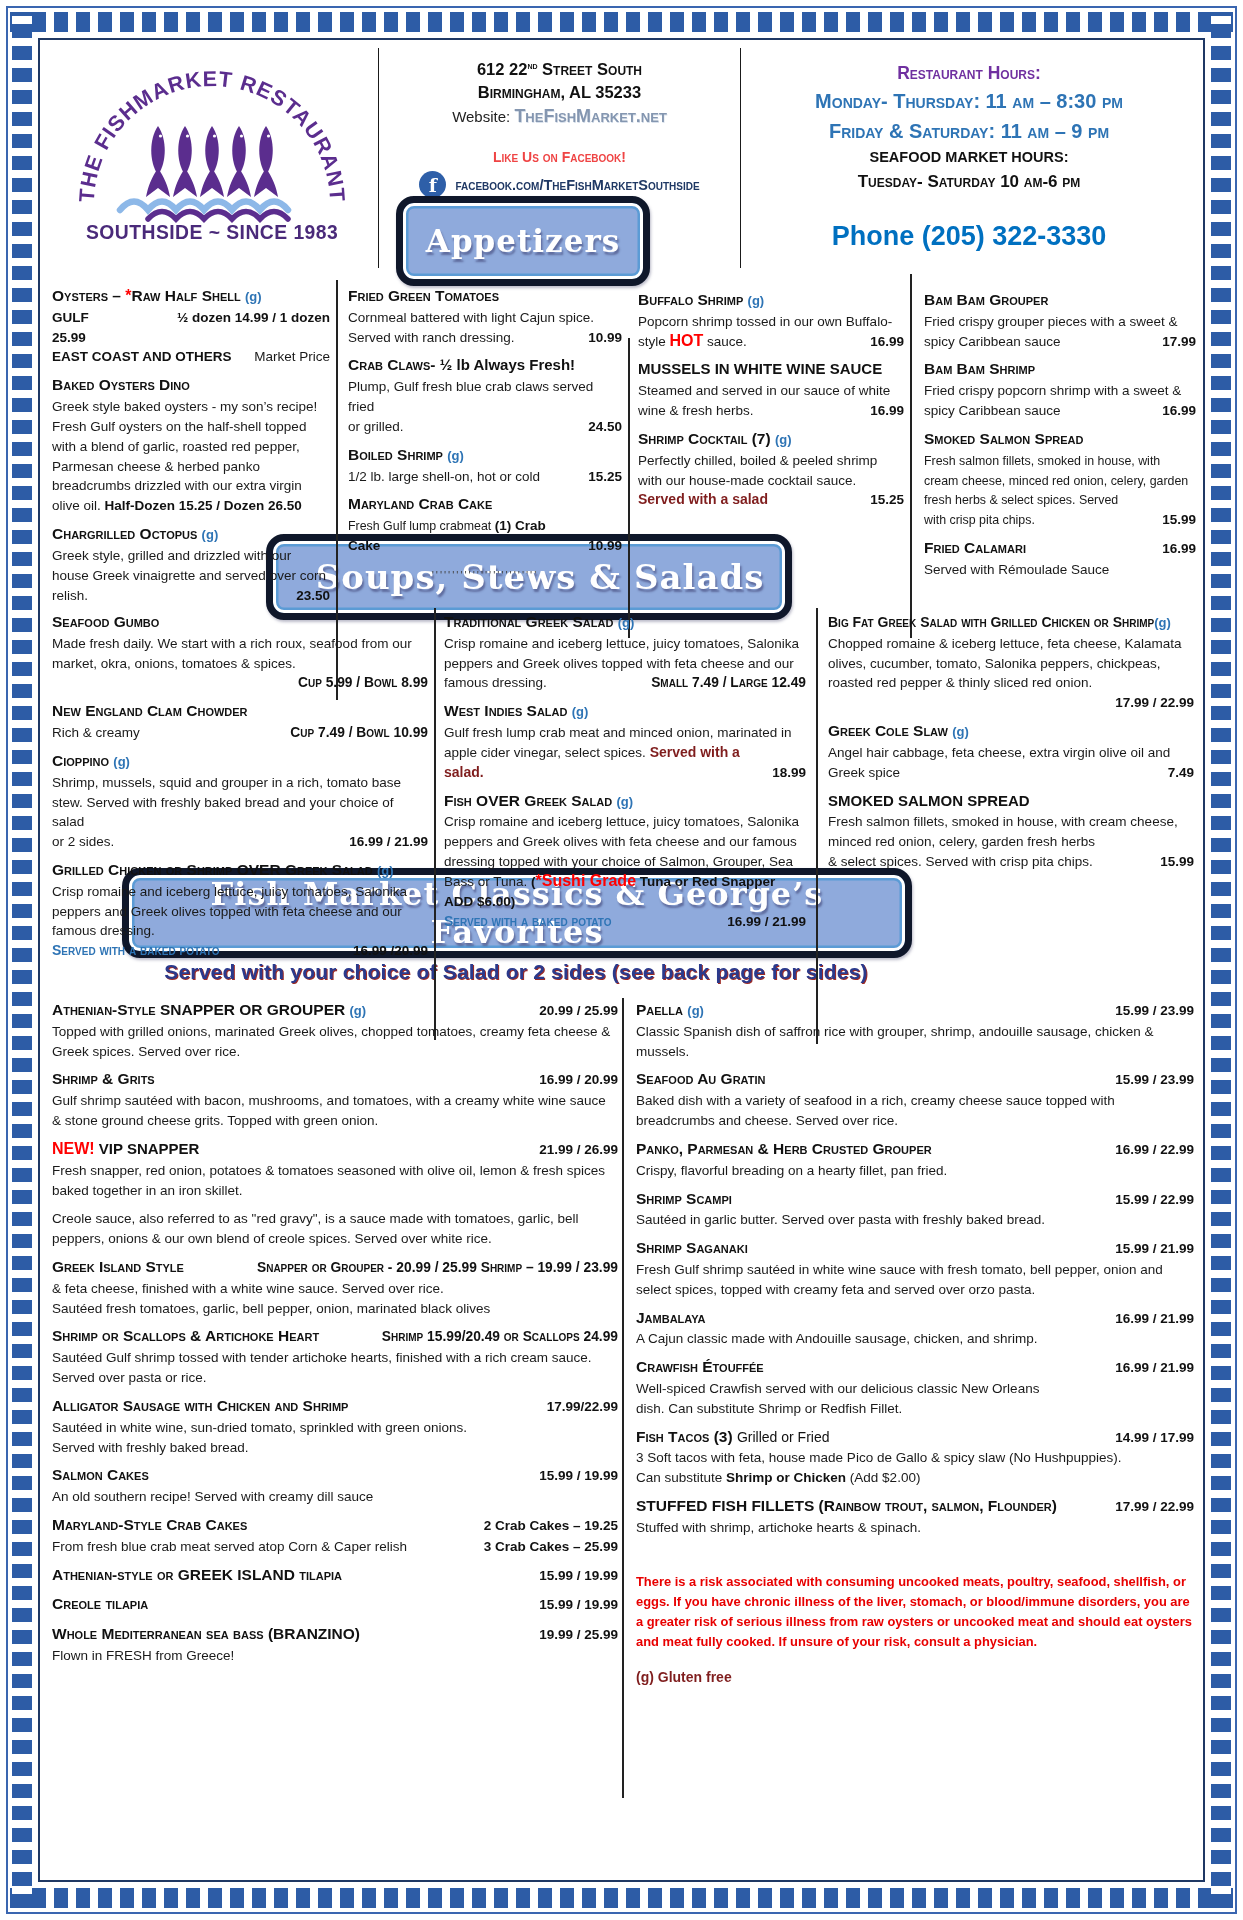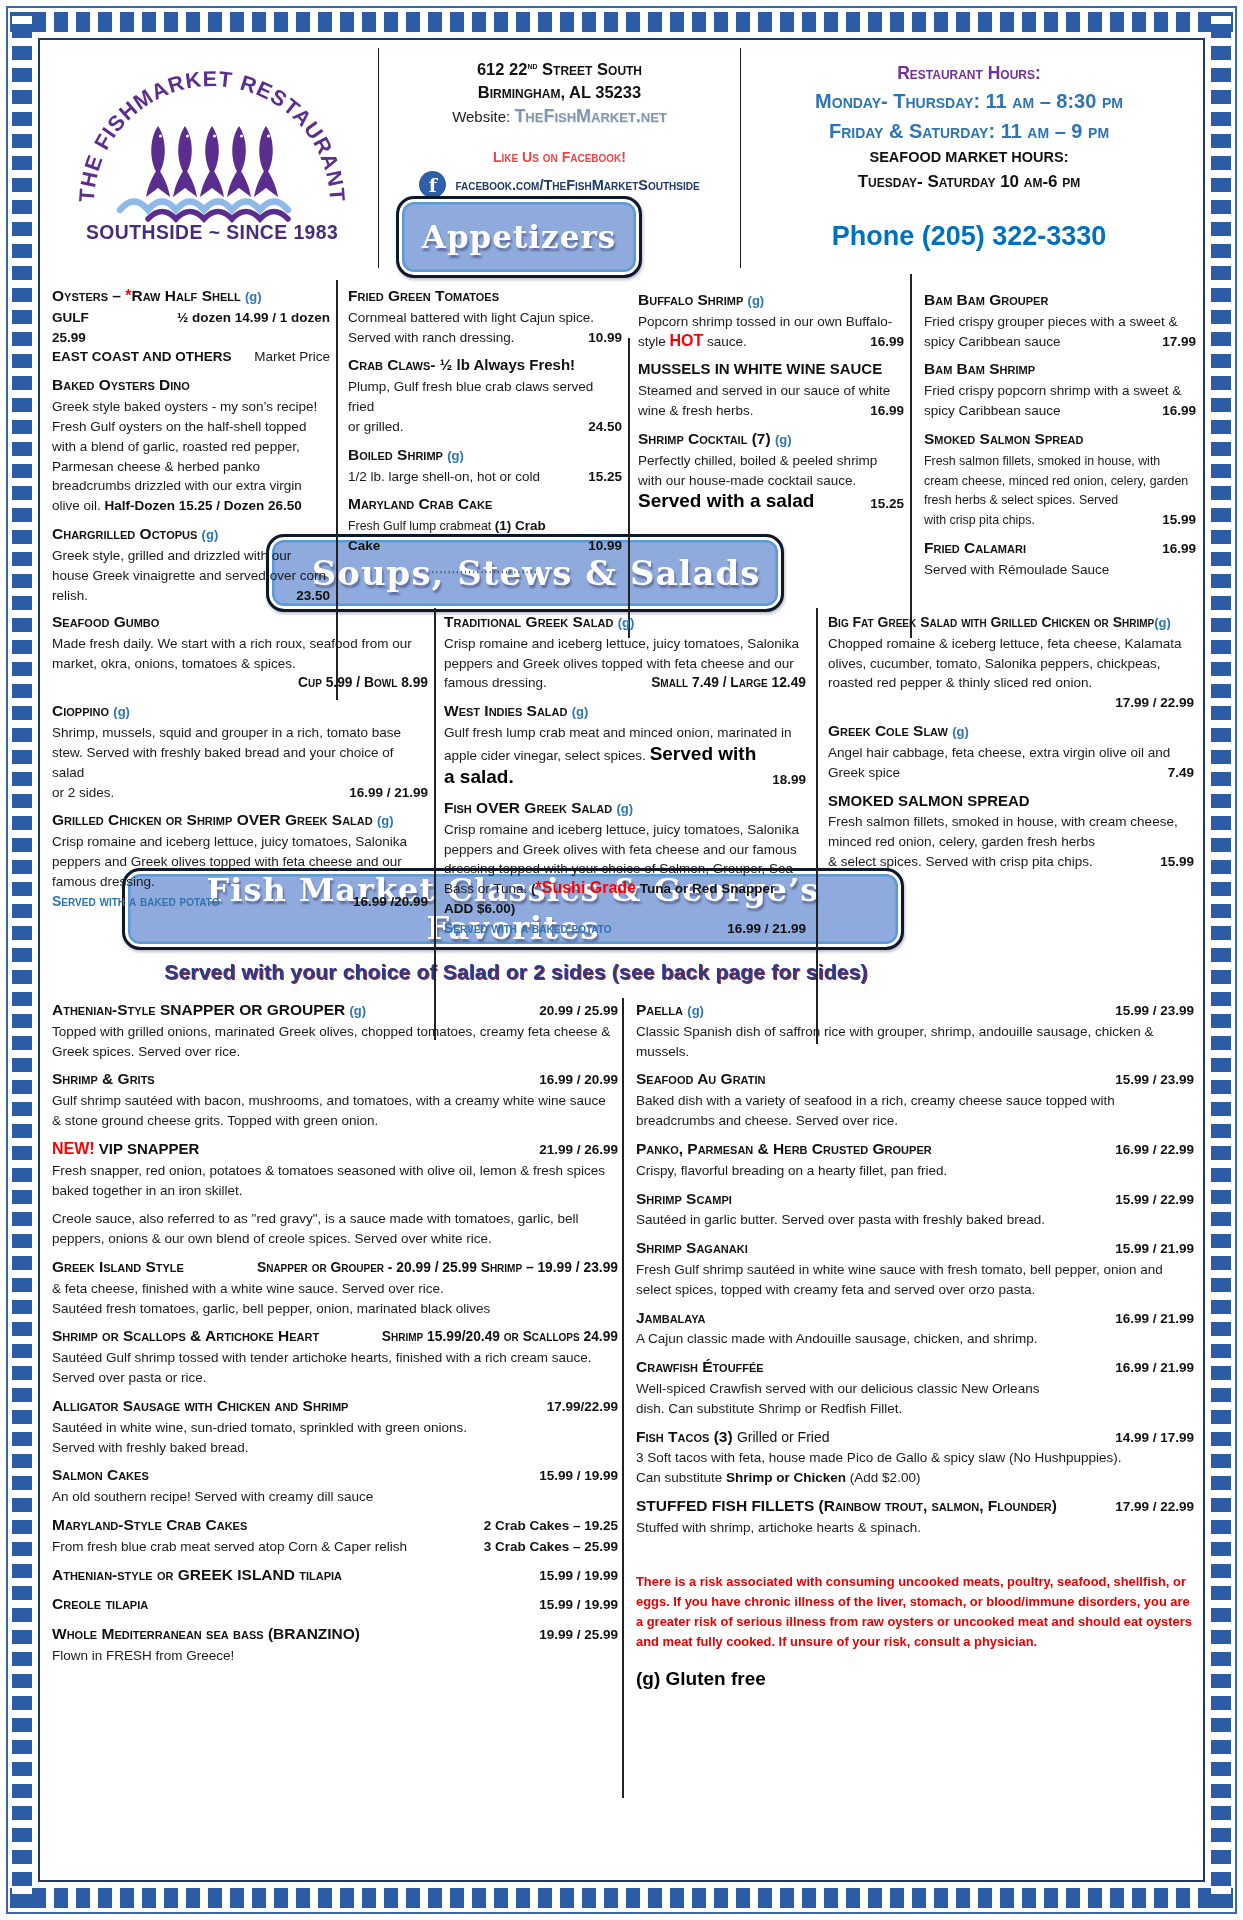--- a/index.html
+++ b/index.html
@@ -33,21 +33,21 @@
   .fb-row{display:flex;align-items:center;justify-content:center;gap:9px;margin-top:6px;}
   .fb-icon{width:27px;height:27px;border-radius:50%;background:#2e5fa8;color:#fff;display:flex;align-items:center;justify-content:center;font-weight:700;font-size:19px;font-family:"DejaVu Serif",serif;}
   .fb-url{font-weight:700;font-variant:small-caps;font-size:14.5px;color:#1f3864;}
   .hours-title{color:#7030a0;font-weight:700;font-variant:small-caps;font-size:17.5px;line-height:1.5;}
   .hours-blue{color:#2e74b5;font-weight:700;font-variant:small-caps;font-size:20px;line-height:1.5;}
   .hours-black-caps{color:#111;font-weight:700;font-size:14.5px;line-height:1.6;}
   .hours-black{color:#111;font-weight:700;font-variant:small-caps;font-size:17px;line-height:1.5;}
   .phone{color:#0070c0;font-weight:700;font-size:27px;margin-top:26px;}
 
   
-  .banner{position:absolute;background:#8faadc;border:3px solid #0f172a;border-radius:18px;
+  .banner{position:absolute;background:#8faadc;border:7px solid #0f172a;border-radius:18px;
     box-shadow:inset 0 0 0 3px #ffffff, inset 0 0 0 5.5px #5b9bd5, 1px 2px 3px rgba(60,60,100,.35);
     color:#ffffff;font-family:"DejaVu Serif",serif;font-weight:700;text-align:center;
     display:flex;align-items:center;justify-content:center;
     text-shadow:1.5px 2.5px 2px rgba(50,50,100,.5);letter-spacing:1px;}
   .banner-app{left:350px;top:148px;width:240px;height:76px;font-size:31px;}
   .banner-soups{left:220px;top:486px;width:490px;height:72px;font-size:34px;padding-left:22px;}
   .banner-classics{left:76px;top:820px;width:776px;height:76px;font-size:32px;}
   .classics-note{position:absolute;top:912px;left:0;width:940px;text-align:center;
     font-weight:700;font-size:21px;color:#2b3a8c;text-shadow:1px 1px 0 #9e2b25;letter-spacing:.2px;}
 
@@ -68,21 +68,21 @@
   .x-t{font-weight:700;font-variant:small-caps;font-size:15.5px;color:#111;}
   .x-t14{font-weight:700;font-variant:small-caps;font-size:14px;color:#111;}
   .x-tc{font-weight:700;font-size:15px;color:#111;}
   .x-tn{font-size:14px;color:#111;}
   .x-g{color:#2e74b5;font-weight:700;font-size:13px;}
   .x-r{color:#ff0000;font-weight:700;}
   .x-n{font-size:13.5px;color:#1a1a1a;}
   .x-ns{font-size:12.4px;color:#1a1a1a;}
   .x-b{font-weight:700;font-size:13.5px;color:#111;}
   .x-bsc{font-weight:700;font-variant:small-caps;font-size:13.8px;color:#111;}
-  .x-blb{color:#000000;font-weight:700;font-size:19px;}
+  .x-blb{color:#7f1d1d;font-weight:700;font-size:14px;}
   .x-blsc{color:#2e74b5;font-weight:700;font-variant:small-caps;font-size:14px;}
   .x-red{color:#e80000;font-weight:700;font-size:12.9px;line-height:1.4;}
   .x-dots{color:#444;letter-spacing:2px;font-size:11px;}
 </style>
 </head>
 <body>
 
 <div class="edge-line"></div>
 <div class="chk chk-top"></div>
 <div class="chk chk-bottom"></div>
@@ -273,20 +273,27 @@
       </div>
     </div>
 
   <div class="col" style="left:6px;top:564px;width:376px;">
       <div class="mi">
         <div class="tl"><span><span class="x-t">Seafood Gumbo</span></span></div>
         <div class="p"><span class="x-n">Made fresh daily. We start with a rich roux, seafood from our market, okra, onions, tomatoes &amp; spices.</span></div>
         <div class="p pr"><span class="x-bsc">Cup 5.99 / Bowl 8.99</span></div>
       </div>
       <div class="mi">
+        <div class="tl"><span><span class="x-t">New England Clam Chowder</span></span></div>
+        <div class="p fx">
+          <span><span class="x-n">Rich &amp; creamy</span></span>
+          <span class="rt"><span class="x-bsc">Cup 7.49 / Bowl 10.99</span></span>
+        </div>
+      </div>
+      <div class="mi">
         <div class="tl"><span><span class="x-t">Cioppino </span><span class="x-g">(g)</span></span></div>
         <div class="p"><span class="x-n">Shrimp, mussels, squid and grouper in a rich, tomato base stew. Served with freshly baked bread and your choice of salad</span></div>
         <div class="p fx">
           <span><span class="x-n">or 2 sides.</span></span>
           <span class="rt"><span class="x-b">16.99 / 21.99</span></span>
         </div>
       </div>
       <div class="mi">
         <div class="tl"><span><span class="x-t">Grilled Chicken or Shrimp OVER Greek Salad </span><span class="x-g">(g)</span></span></div>
         <div class="p"><span class="x-n">Crisp romaine and iceberg lettuce, juicy tomatoes, Salonika peppers and Greek olives topped with feta cheese and our famous dressing.</span></div>

